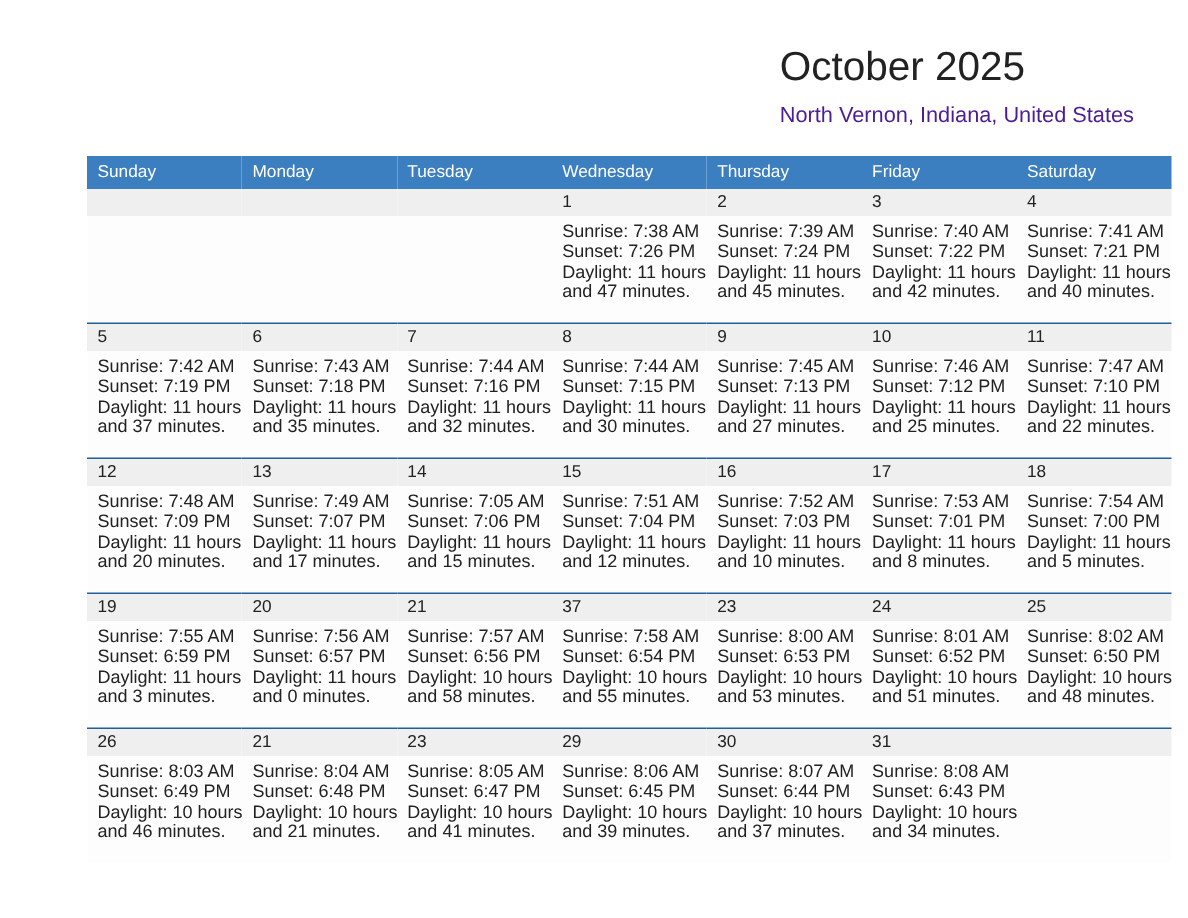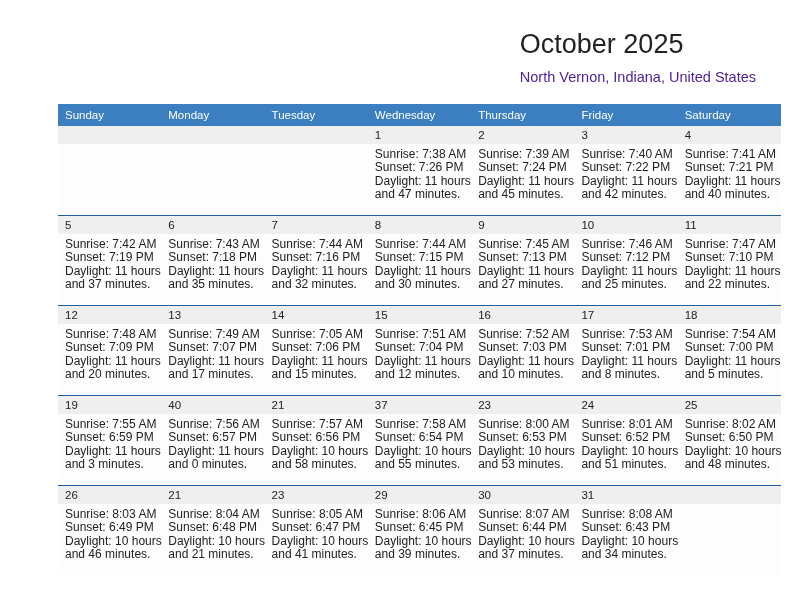--- a/index.html
+++ b/index.html
@@ -407,21 +407,21 @@
               <div class="dayinfo">
                 <div>Sunrise: 7:55 AM</div>
                 <div>Sunset: 6:59 PM</div>
                 <div>Daylight: 11 hours</div>
                 <div>and 3 minutes.</div>
               </div>
             </div>
           </td>
           <td>
             <div class="daycell">
-              <div class="daynum-band">40</div>
+              <div class="daynum-band">20</div>
               <div class="dayinfo">
                 <div>Sunrise: 7:56 AM</div>
                 <div>Sunset: 6:57 PM</div>
                 <div>Daylight: 11 hours</div>
                 <div>and 0 minutes.</div>
               </div>
             </div>
           </td>
           <td>
             <div class="daycell">

